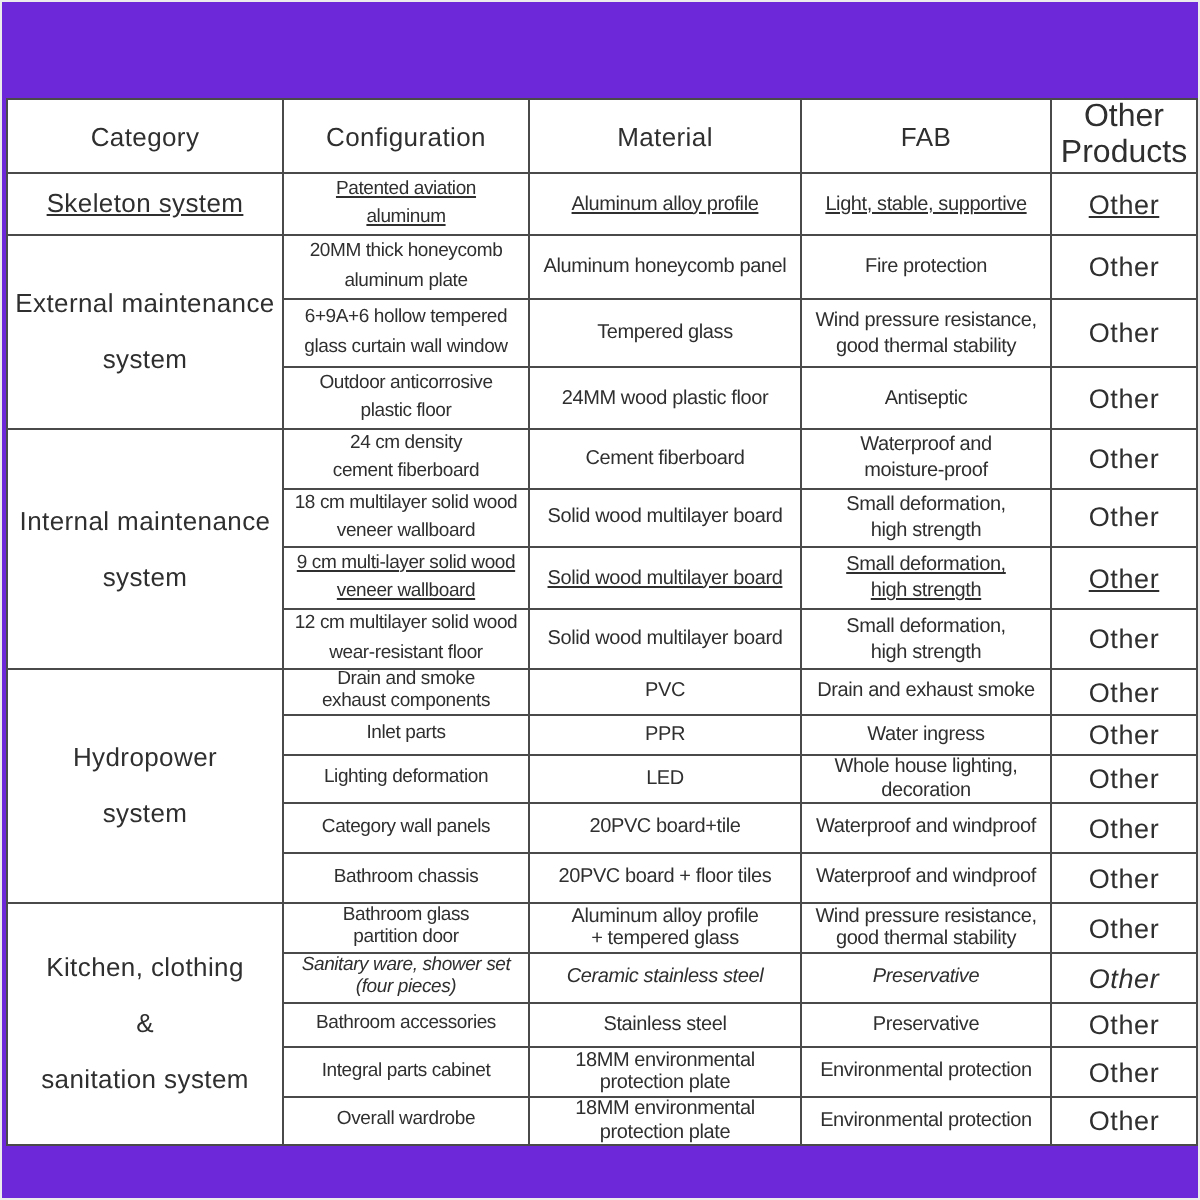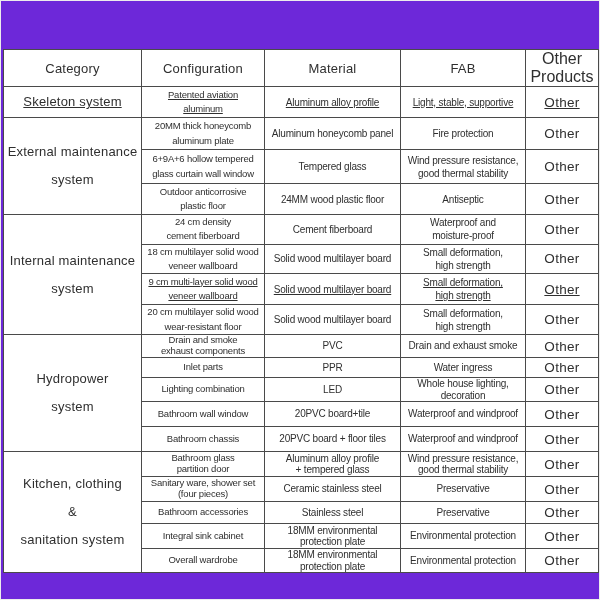--- a/index.html
+++ b/index.html
@@ -134,21 +134,21 @@
         </tr>
         <tr style="height: 31px; text-decoration: underline;">
           <td class="config-cell">9 cm multi-layer solid wood
 veneer wallboard</td>
           <td class="material-cell">Solid wood multilayer board</td>
           <td class="fab-cell">Small deformation,
 high strength</td>
           <td class="other-cell">Other</td>
         </tr>
         <tr style="height: 30px;">
-          <td class="config-cell">20 cm multilayer solid wood
+          <td class="config-cell">12 cm multilayer solid wood
 wear-resistant floor</td>
           <td class="material-cell">Solid wood multilayer board</td>
           <td class="fab-cell">Small deformation,
 high strength</td>
           <td class="other-cell">Other</td>
         </tr>
         <tr class="tight" style="height: 23px;">
           <td class="category-cell" rowspan="5">Hydropower
 system</td>
           <td class="config-cell">Drain and smoke
@@ -157,28 +157,28 @@
           <td class="fab-cell">Drain and exhaust smoke</td>
           <td class="other-cell">Other</td>
         </tr>
         <tr class="tight" style="height: 20px;">
           <td class="config-cell">Inlet parts</td>
           <td class="material-cell">PPR</td>
           <td class="fab-cell">Water ingress</td>
           <td class="other-cell">Other</td>
         </tr>
         <tr class="tight" style="height: 20px;">
-          <td class="config-cell">Lighting combination</td>
+          <td class="config-cell">Lighting deformation</td>
           <td class="material-cell">LED</td>
           <td class="fab-cell">Whole house lighting,
 decoration</td>
           <td class="other-cell">Other</td>
         </tr>
         <tr class="tight" style="height: 25px;">
-          <td class="config-cell">Bathroom wall window</td>
+          <td class="config-cell">Category wall panels</td>
           <td class="material-cell">20PVC board+tile</td>
           <td class="fab-cell">Waterproof and windproof</td>
           <td class="other-cell">Other</td>
         </tr>
         <tr class="tight" style="height: 25px;">
           <td class="config-cell">Bathroom chassis</td>
           <td class="material-cell">20PVC board + floor tiles</td>
           <td class="fab-cell">Waterproof and windproof</td>
           <td class="other-cell">Other</td>
         </tr>
@@ -187,35 +187,35 @@
 &amp;
 sanitation system</td>
           <td class="config-cell">Bathroom glass
 partition door</td>
           <td class="material-cell">Aluminum alloy profile
 + tempered glass</td>
           <td class="fab-cell">Wind pressure resistance,
 good thermal stability</td>
           <td class="other-cell">Other</td>
         </tr>
-        <tr class="tight" style="height: 25px;">
+        <tr class="tight" style="height: 25px; font-style: italic;">
           <td class="config-cell">Sanitary ware, shower set
 (four pieces)</td>
           <td class="material-cell">Ceramic stainless steel</td>
           <td class="fab-cell">Preservative</td>
           <td class="other-cell">Other</td>
         </tr>
         <tr class="tight" style="height: 22px;">
           <td class="config-cell">Bathroom accessories</td>
           <td class="material-cell">Stainless steel</td>
           <td class="fab-cell">Preservative</td>
           <td class="other-cell">Other</td>
         </tr>
         <tr class="tight" style="height: 25px;">
-          <td class="config-cell">Integral sink cabinet</td>
+          <td class="config-cell">Integral parts cabinet</td>
           <td class="material-cell">18MM environmental
 protection plate</td>
           <td class="fab-cell">Environmental protection</td>
           <td class="other-cell">Other</td>
         </tr>
         <tr class="tight" style="height: 24px;">
           <td class="config-cell">Overall wardrobe</td>
           <td class="material-cell">18MM environmental
 protection plate</td>
           <td class="fab-cell">Environmental protection</td>

